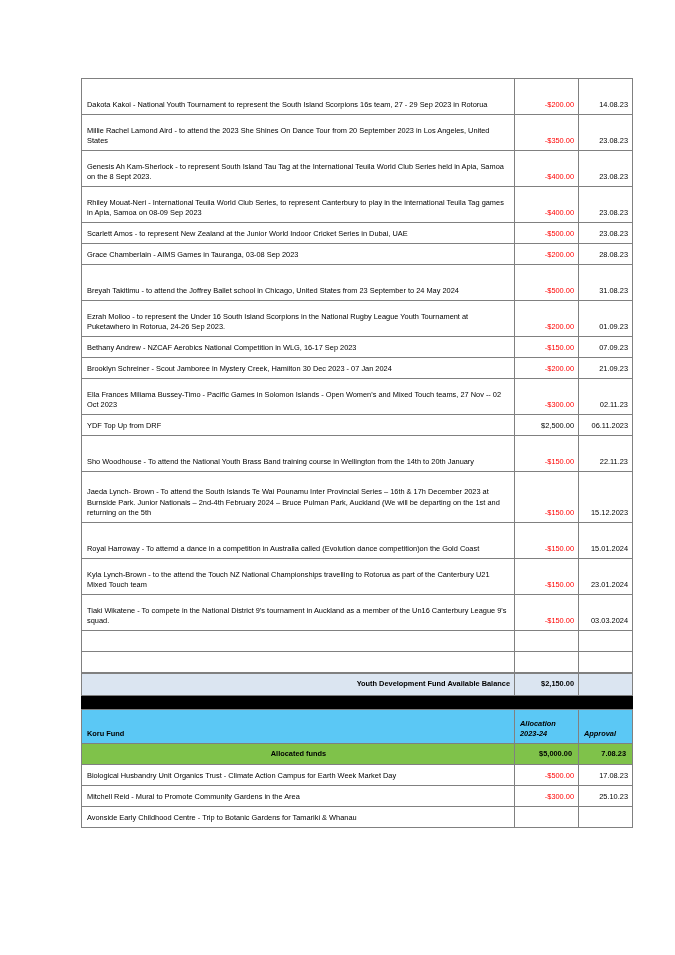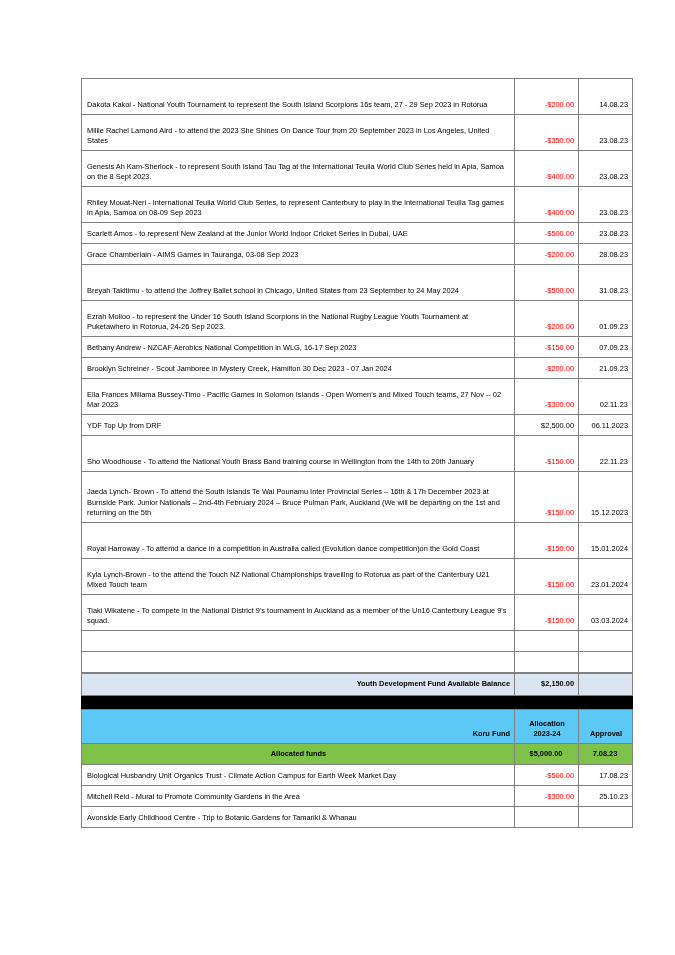--- a/index.html
+++ b/index.html
@@ -67,38 +67,39 @@
   tr.blackbar td {
     background: #000000;
     height: 12px;
     border-color: #000000;
     padding: 0;
   }
   tr.korutitle td {
     background: #5bc8f5;
     font-weight: bold;
     height: 27px;
-    text-align: right;
+    text-align: left;
     vertical-align: bottom;
   }
   tr.korutitle td.alloc,
   tr.korutitle td.appr {
-    text-align: center;
+    text-align: left;
     padding-right: 4px;
+    font-style: italic;
   }
   tr.allocated td {
     background: #7fc24a;
     font-weight: bold;
     height: 14px;
     text-align: center;
     vertical-align: middle;
   }
   tr.allocated td.alloc,
   tr.allocated td.appr {
-    text-align: center;
+    text-align: right;
     padding-right: 6px;
   }
   .ctr { text-align: center; }
   .two-line { display: block; }
 </style>
 </head>
 <body>
 
 <div id="page">
   <div id="sheet">
@@ -154,21 +155,21 @@
             <td class="desc">Bethany Andrew - NZCAF Aerobics National Competition in WLG, 16-17 Sep 2023</td>
             <td class="alloc neg">-$150.00</td>
             <td class="appr">07.09.23</td>
           </tr>
           <tr class="r1">
             <td class="desc">Brooklyn Schreiner - Scout Jamboree in Mystery Creek, Hamilton 30 Dec 2023 - 07 Jan 2024</td>
             <td class="alloc neg">-$200.00</td>
             <td class="appr">21.09.23</td>
           </tr>
           <tr class="r2">
-            <td class="desc">Ella Frances Miliama Bussey-Timo - Pacific Games in Solomon Islands - Open Women's and Mixed Touch teams, 27 Nov -- 02 Mar 2023</td>
+            <td class="desc">Ella Frances Miliama Bussey-Timo - Pacific Games in Solomon Islands - Open Women's and Mixed Touch teams, 27 Nov -- 02 Oct 2023</td>
             <td class="alloc neg">-$300.00</td>
             <td class="appr">02.11.23</td>
           </tr>
           <tr class="r1">
             <td class="desc">YDF Top Up from DRF</td>
             <td class="alloc pos">$2,500.00</td>
             <td class="appr">06.11.2023</td>
           </tr>
           <tr class="r2">
             <td class="desc">Sho Woodhouse - To attend the National Youth Brass Band training course in Wellington from the 14th to 20th January</td>

